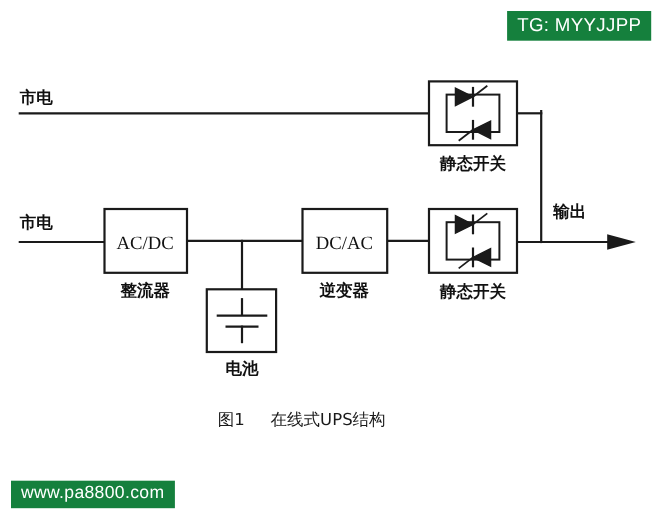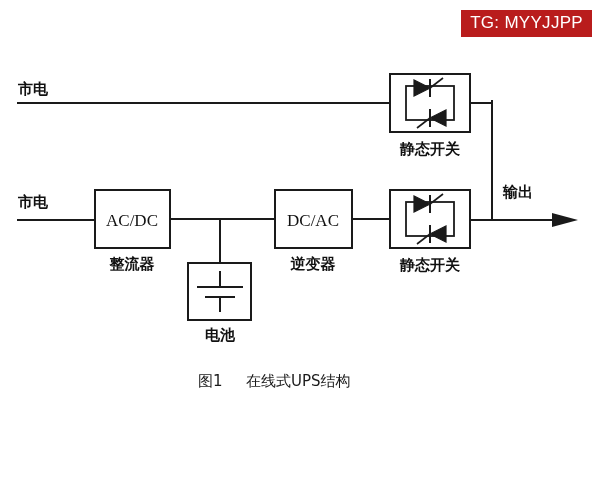--- a/index.html
+++ b/index.html
@@ -74,21 +74,21 @@
     font-size: 17px;
     fill: #111111;
   }
   .caption {
     font-family: "DejaVu Sans", "Liberation Sans", sans-serif;
     font-size: 15px;
     fill: #1a1a1a;
   }
   .watermark-badge {
     position: absolute;
-    background: #b91c1c;
+    background: #15803d;
     color: #ffffff;
     font-family: "Liberation Sans", "DejaVu Sans", sans-serif;
     letter-spacing: 0.3px;
     white-space: nowrap;
   }
   #watermark-top {
     right: 8px;
     top: 10px;
     font-size: 17px;
     padding: 3px 9px 4px 9px;
@@ -200,14 +200,15 @@
     </g>
     <text class="label-cn" x="430" y="270" text-anchor="middle">静态开关</text>
 
     <text class="caption" x="198" y="386">图1</text>
     <text class="caption" x="246" y="386">在线式UPS结构</text>
 
   </svg>
 
   <div class="watermark-badge" id="watermark-top">TG: MYYJJPP</div>
 
+  <div class="watermark-badge" id="watermark-bottom">www.pa8800.com</div>
 
 </div>
 
 </body></html>

